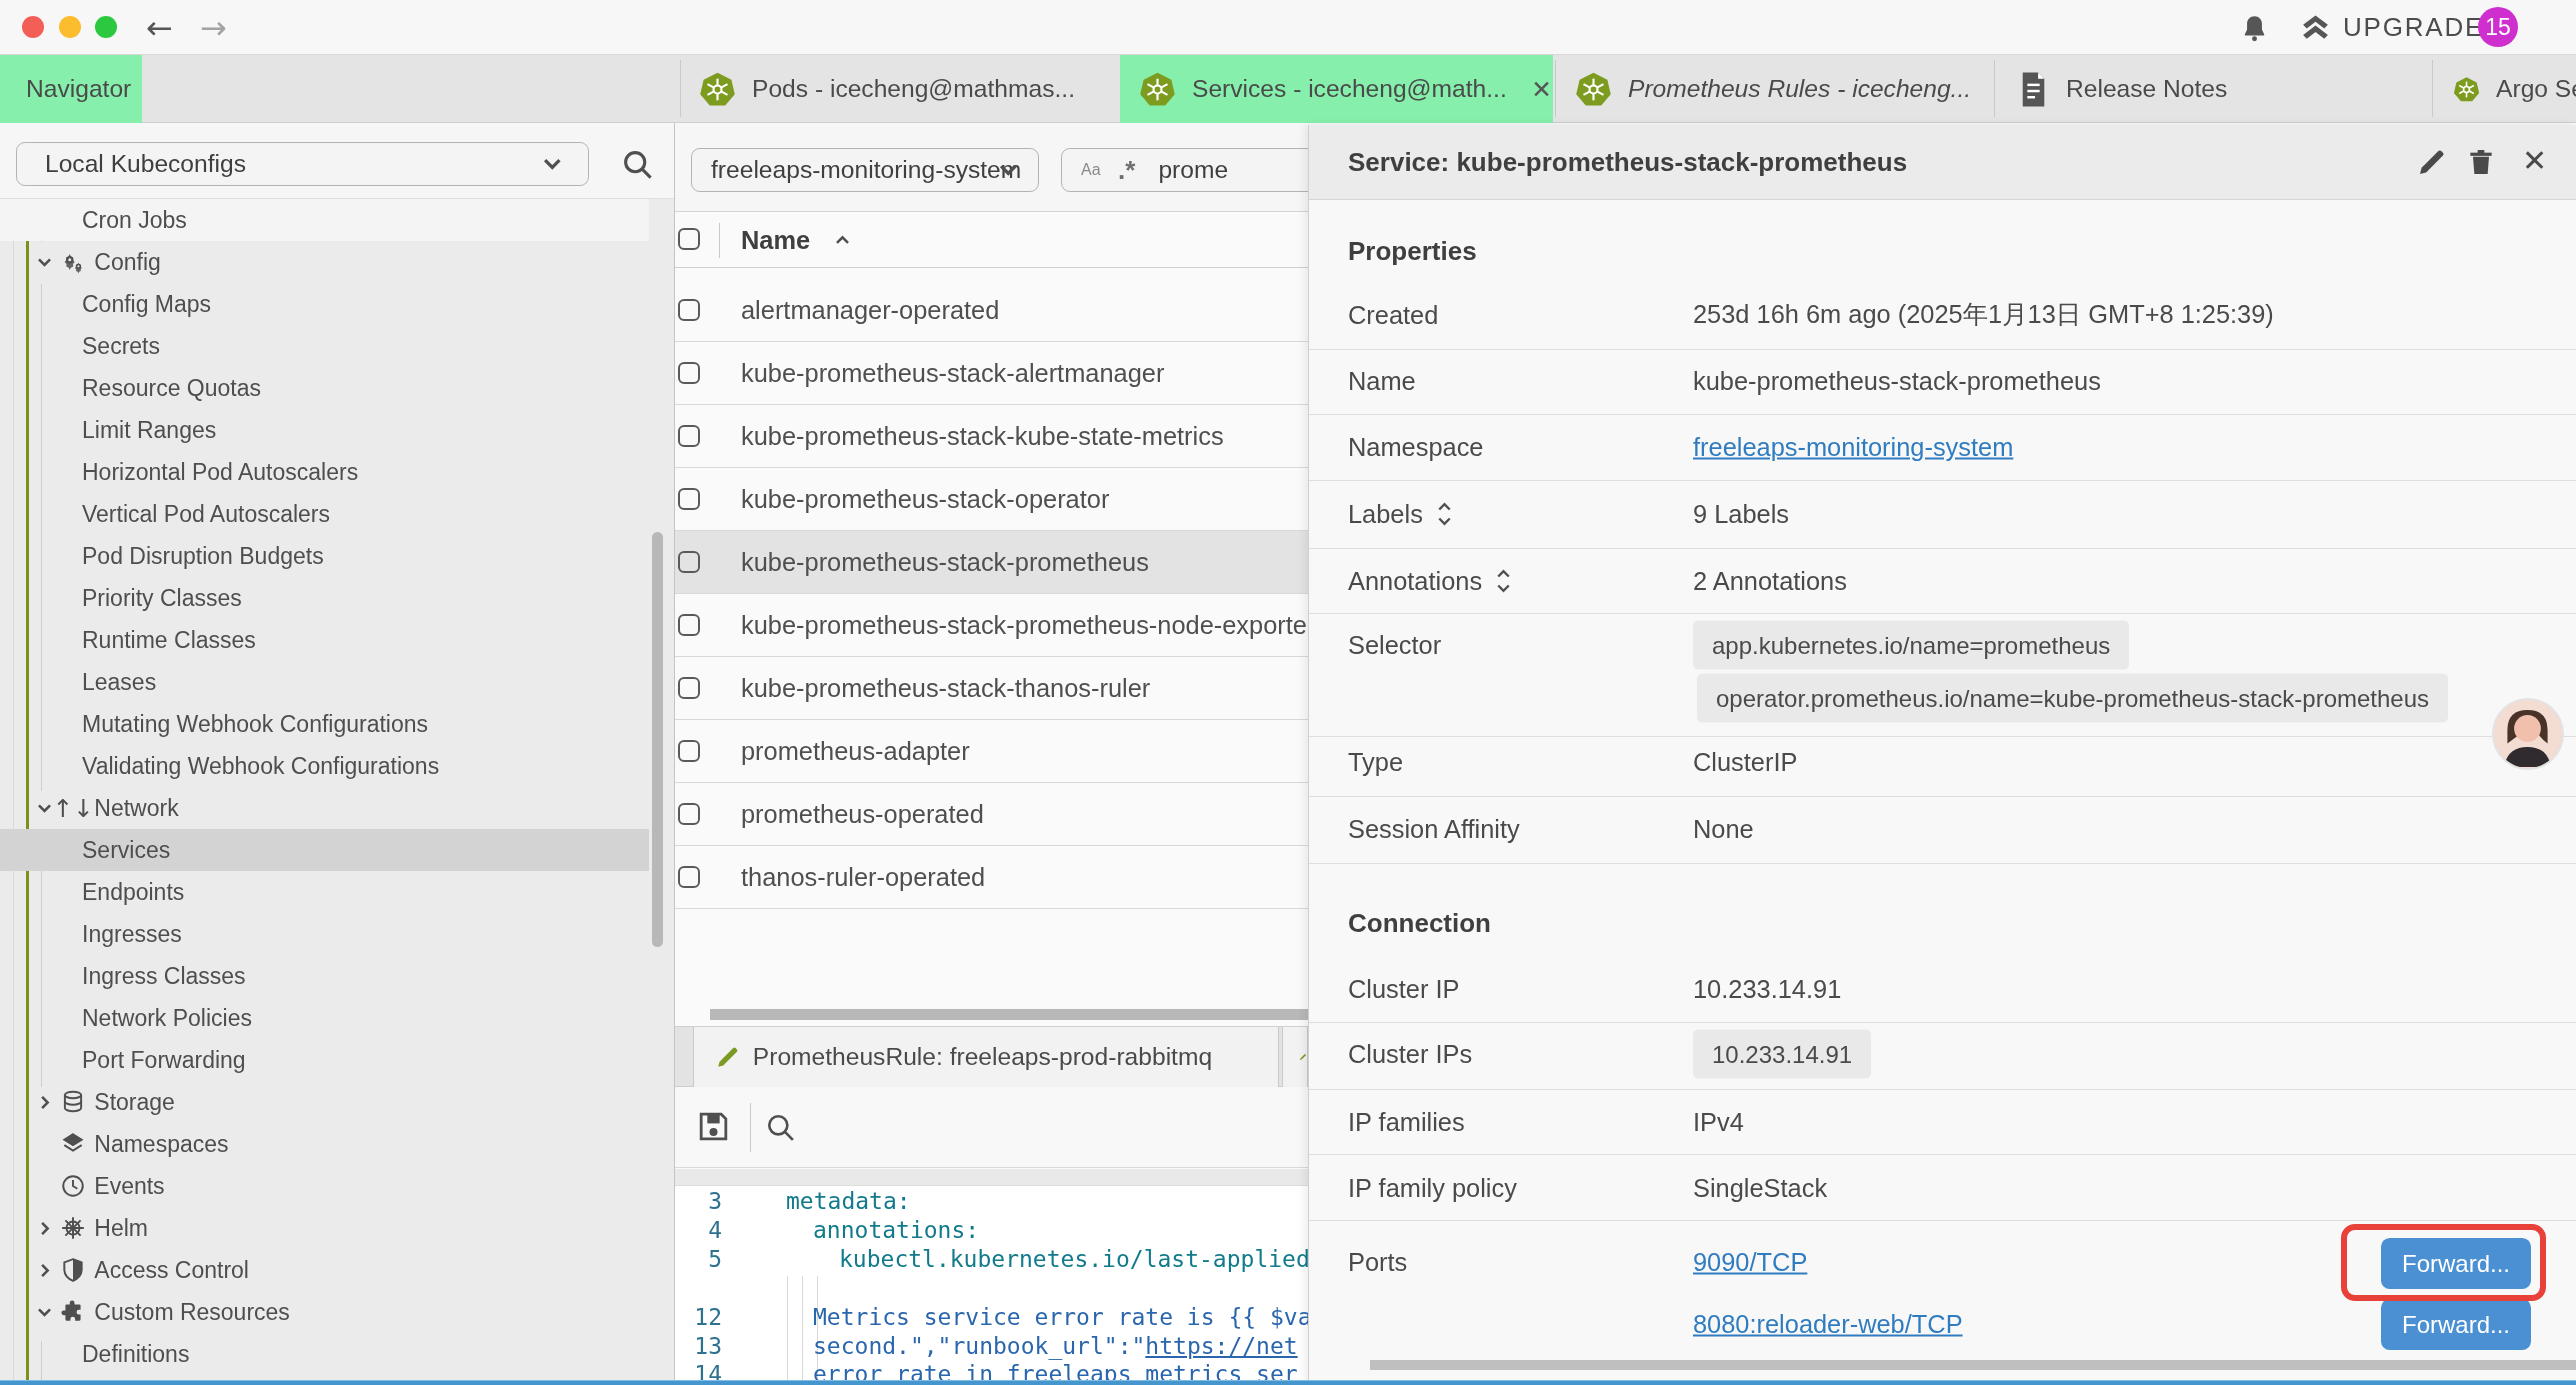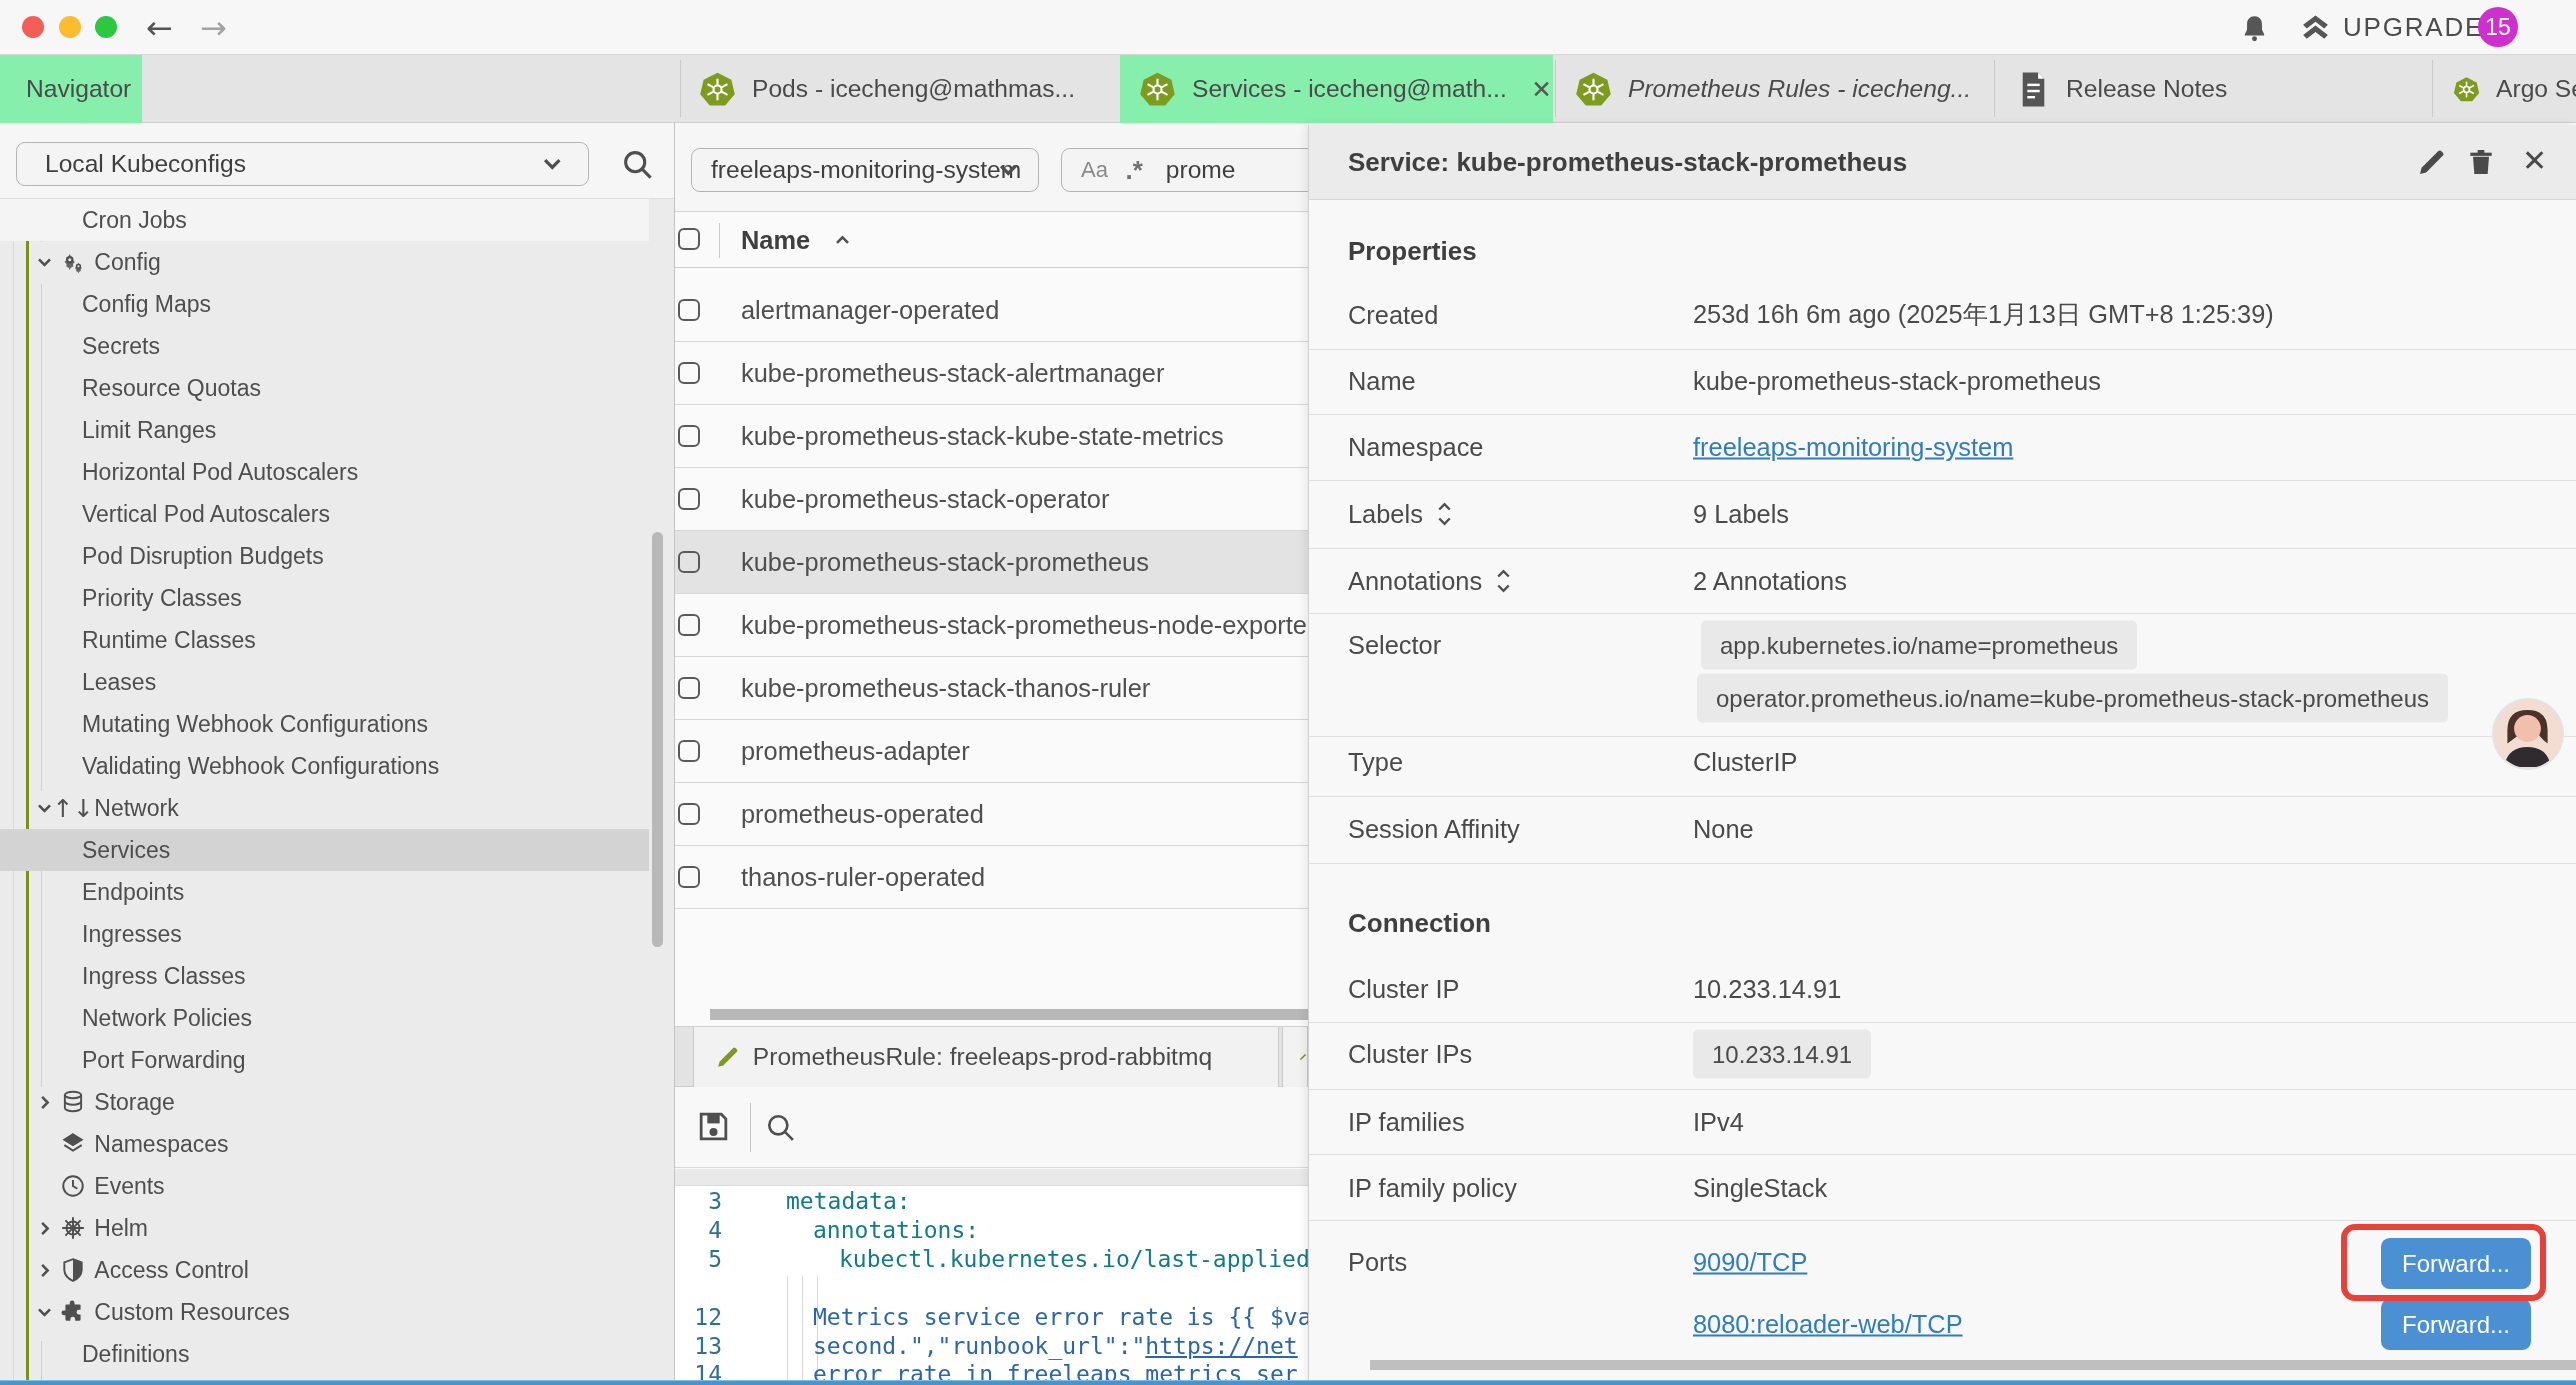--- a/index.html
+++ b/index.html
@@ -376,21 +376,21 @@
 
   <div id="middle">
     <div id="mid-toolbar">
       <div class="selectbox" style="left:16px; top:25.4px; width:348px; height:44px;">
         <span class="sel-label" style="margin-left:19px;">freeleaps-monitoring-system</span>
         <svg style="position:absolute; right:17.5px;" width="24.6" height="24.6" viewBox="0 0 12 12">
             <path d="M2.5 4 L6 7.5 L9.5 4" class="icon-stroke" stroke="#8a8a8a"></path>
           </svg>
       </div>
       <div class="selectbox" style="left:386px; top:25.4px; width:351px; height:44px;">
-        <span style="margin-left:19px; font-size:22px; color:#8a8a8a;">Aa</span>
+        <span style="margin-left:19px; font-size:16px; color:#8a8a8a;">Aa</span>
         <span style="margin-left:17.5px; font-size:26px; color:#6f6f6f; font-weight:700;">.*</span>
         <span style="margin-left:23px; font-size:24.6px; color:#3f3f3f;">prome</span>
       </div>
     </div>
     <div id="mid-header">
       <div class="checkbox" style="left:2.6px; top:16px;"></div>
       <div style="position:absolute; left:44px; top:10.5px; width:0.9px; height:35px; background:#c9c9c9;"></div>
       <span style="position:absolute; left:66px; top:50%; transform:translateY(-50%); font-size:25.4px; font-weight:700; color:#3f3f3f;">Name</span>
       <svg style="position:absolute; left:156px; top:19px;" width="23" height="19" viewBox="0 0 12 12">
           <path d="M2.5 7.5 L6 4 L9.5 7.5" class="icon-stroke" stroke="#9a9a9a"></path>
@@ -522,21 +522,21 @@
         <span>Annotations</span>
         <svg style="margin-left:12.3px;" width="19" height="30" viewBox="0 0 12 20">
           <path d="M2.5 7 L6 3.5 L9.5 7" class="icon-stroke"></path>
           <path d="M2.5 13 L6 16.5 L9.5 13" class="icon-stroke"></path>
         </svg>
       </span>
     <span class="dvalue" style="top:456px;">2 Annotations</span>
     <div class="ddiv" style="top:488px;"></div>
 
     <span class="dlabel" style="top:520px;">Selector</span>
-    <span class="chip" style="left:392px; top:520px;">app.kubernetes.io/name=prometheus</span>
+    <span class="chip" style="left:384px; top:520px;">app.kubernetes.io/name=prometheus</span>
     <span class="chip" style="left:388px; top:573px;">operator.prometheus.io/name=kube-prometheus-stack-prometheus</span>
     <div class="ddiv" style="top:611px;"></div>
 
     <span class="dlabel" style="top:637px;">Type</span>
     <span class="dvalue" style="top:637px;">ClusterIP</span>
     <div class="ddiv" style="top:671px;"></div>
 
     <span class="dlabel" style="top:704px;">Session Affinity</span>
     <span class="dvalue" style="top:704px;">None</span>
     <div class="ddiv" style="top:738px;"></div>

